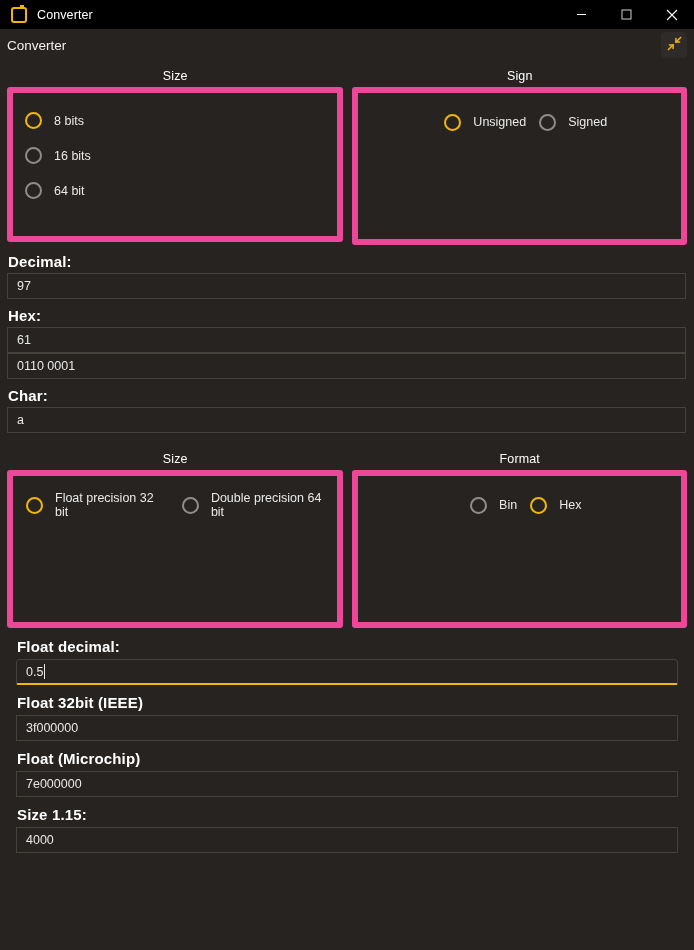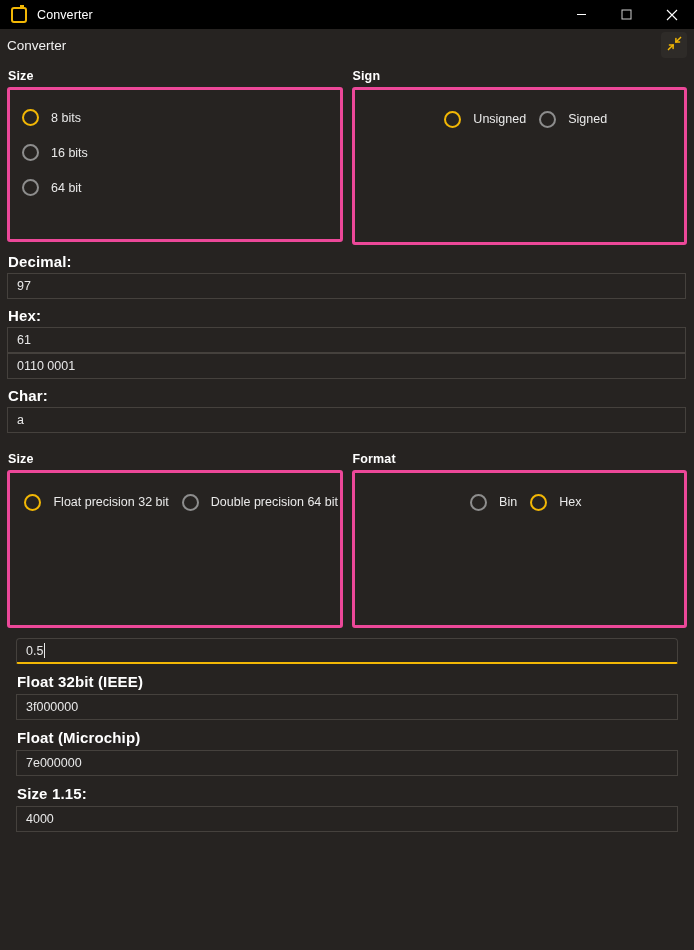--- a/index.html
+++ b/index.html
@@ -93,26 +93,27 @@
     padding: 0 7px;
   }
   .col {
     width: 338px;
   }
   .col + .col { margin-left: 9px; }
 
   .grp-label {
     color: #ffffff;
     font-size: 12.5px;
-    font-weight: bold;
+    font-weight: normal;
     margin: 7px 0 4px 1px;
     letter-spacing: 0.15px;
+    text-align: center;
   }
   .groupbox {
-    border: 3px solid #ec4899;
+    border: 6px solid #ec4899;
     border-radius: 3px;
     background: #262321;
   }
   .gb-tall { height: 155px; padding: 10px 0 0 0; }
   .gb-short { height: 158px; padding: 0; display: flex; flex-direction: row; justify-content: center; }
 
   .radio-row {
     display: flex;
     align-items: center;
     height: 35px;
@@ -300,20 +301,21 @@
         </div>
         <div class="radio-row">
           <span class="radio on"></span>
           <span class="radio-label">Hex</span>
         </div>
       </div>
     </div>
   </div>
 
   <div class="bottom">
+    <div class="field-label">Float decimal:</div>
     <div class="input focused">
       <span>0.5</span>
         <span class="caret"></span>
     </div>
 
     <div class="field-label">Float 32bit (IEEE)</div>
     <div class="input">3f000000</div>
 
     <div class="field-label">Float (Microchip)</div>
     <div class="input">7e000000</div>

